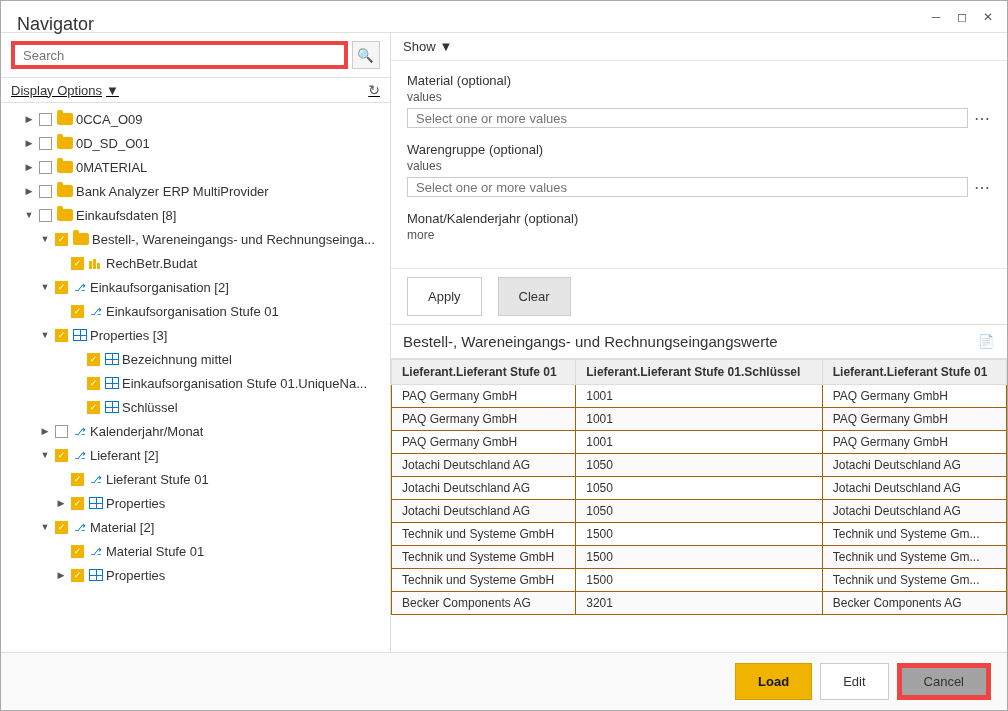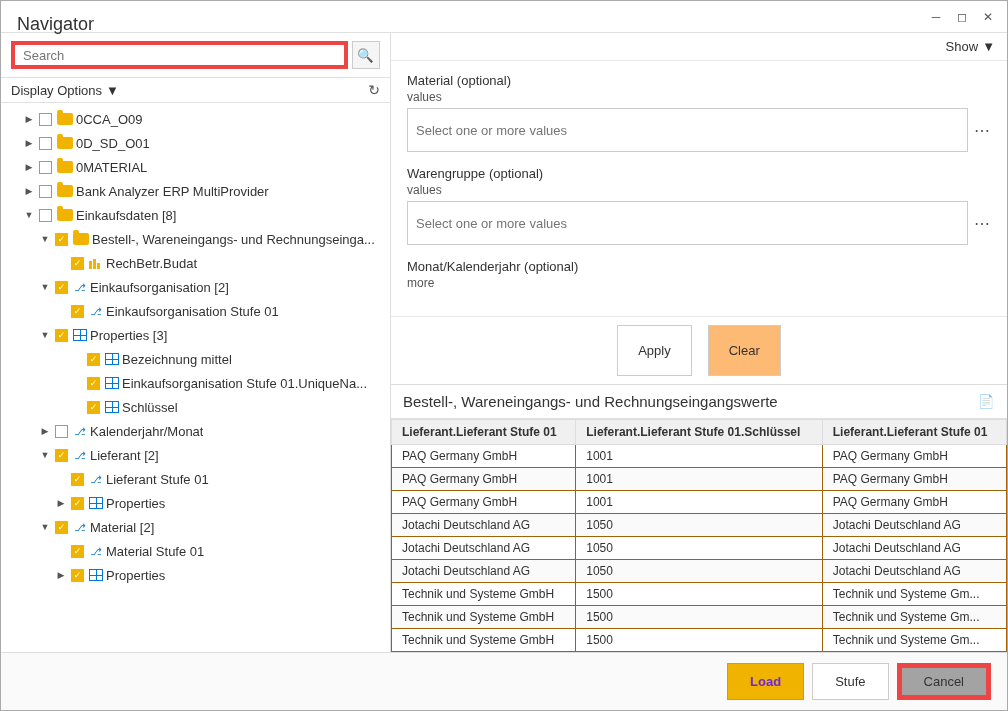--- a/index.html
+++ b/index.html
@@ -14,21 +14,21 @@
     
     .main-content { display: flex; flex: 1; overflow: hidden; }
     
     
     .left-panel { width: 390px; border-right: 1px solid #ddd; display: flex; flex-direction: column; flex-shrink: 0; }
     
     .search-bar { padding: 8px 10px; border-bottom: 1px solid #e0e0e0; display: flex; align-items: center; gap: 4px; }
     .search-input { flex: 1; height: 28px; border: 4px solid #ef4444; padding: 2px 8px; font-size: 13px; outline: none; }
     .search-icon-btn { width: 28px; height: 28px; border: 1px solid #ccc; background: #f5f5f5; cursor: pointer; display: flex; align-items: center; justify-content: center; }
     
-    .display-options-bar { padding: 4px 10px; border-bottom: 1px solid #e0e0e0; display: flex; align-items: center; justify-content: space-between; }
+    .display-options-bar { padding: 4px 10px; border-bottom: 1px solid #e0e0e0; display: flex; align-items: center; justify-content: space-between; text-decoration: underline; }
     .display-options-btn { display: flex; align-items: center; gap: 4px; cursor: pointer; color: #333; font-size: 13px; background: none; border: none; }
     .refresh-btn { background: none; border: none; cursor: pointer; color: #555; font-size: 14px; }
     
     .tree-container { flex: 1; overflow-y: auto; overflow-x: hidden; padding: 4px 0; position: relative; }
     .tree-container::-webkit-scrollbar { width: 8px; }
     .tree-container::-webkit-scrollbar-thumb { background: #c0c0c0; }
     
     .tree-item { display: flex; align-items: center; height: 24px; padding-right: 4px; cursor: pointer; white-space: nowrap; overflow: hidden; text-overflow: ellipsis; }
     
     .tree-expander { width: 16px; height: 16px; display: flex; align-items: center; justify-content: center; font-size: 9px; color: #555; flex-shrink: 0; cursor: pointer; }
@@ -45,56 +45,56 @@
     
     .item-label { font-size: 13px; color: #333; overflow: hidden; text-overflow: ellipsis; }
     .indent-1 { padding-left: 20px; }
     .indent-2 { padding-left: 36px; }
     .indent-3 { padding-left: 52px; }
     .indent-4 { padding-left: 68px; }
     
     
     .right-panel { flex: 1; display: flex; flex-direction: column; overflow: hidden; }
     
-    .show-bar { padding: 6px 12px; display: flex; justify-content: flex-end; align-items: center; border-bottom: 1px solid #e8e8e8; }
+    .show-bar { padding: 6px 12px; display: flex; align-items: center; border-bottom: 1px solid #e8e8e8; }
     .show-btn { background: none; border: none; cursor: pointer; color: #333; font-size: 13px; display: flex; align-items: center; gap: 4px; }
     
     .filter-section { padding: 12px 16px; border-bottom: 1px solid #e8e8e8; overflow-y: auto; max-height: 290px; }
     .filter-section::-webkit-scrollbar { width: 8px; }
     .filter-section::-webkit-scrollbar-thumb { background: #c0c0c0; }
     
     .filter-group { margin-bottom: 14px; }
     .filter-label { font-size: 13px; color: #333; font-weight: 400; margin-bottom: 2px; }
     .filter-sublabel { font-size: 12px; color: #555; margin-bottom: 4px; }
     .filter-input-row { display: flex; align-items: center; gap: 6px; }
-    .filter-input { flex: 1; height: 44px; border: 1px solid #ccc; padding: 2px 8px; font-size: 13px; color: #888; }
+    .filter-input { flex: 1; height: 20px; border: 1px solid #ccc; padding: 2px 8px; font-size: 13px; color: #888; }
     .filter-more-btn { background: none; border: none; cursor: pointer; font-size: 16px; color: #555; letter-spacing: 1px; }
     
-    .filter-actions { display: flex; justify-content: center; gap: 16px; padding: 8px 16px; }
+    .filter-actions { display: flex; justify-content: flex-start; gap: 16px; padding: 8px 16px; }
     .btn-apply { padding: 5px 20px; background: #fff; border: 1px solid #ccc; cursor: pointer; font-size: 13px; color: #333; }
-    .btn-clear { padding: 17px 20px; background: #fdba74; border: 1px solid #ccc; cursor: pointer; font-size: 13px; color: #333; }
+    .btn-clear { padding: 11px 20px; background: #e5e5e5; border: 1px solid #ccc; cursor: pointer; font-size: 13px; color: #333; }
     
     
     .preview-section { flex: 1; display: flex; flex-direction: column; overflow: hidden; border-top: 1px solid #ddd; }
     .preview-header { padding: 8px 12px; display: flex; align-items: center; justify-content: space-between; border-bottom: 1px solid #e0e0e0; }
     .preview-title { font-size: 15px; font-weight: 400; color: #333; }
     .preview-icon-btn { background: none; border: none; cursor: pointer; color: #555; }
     
     .data-table-container { flex: 1; overflow: auto; }
     .data-table-container::-webkit-scrollbar { width: 8px; height: 8px; }
     .data-table-container::-webkit-scrollbar-thumb { background: #c0c0c0; }
     
     .data-table { border-collapse: collapse; width: 100%; }
     .data-table th { background: #f0f0f0; border: 1px solid #ddd; padding: 5px 10px; font-size: 12px; font-weight: 600; text-align: left; white-space: nowrap; color: #333; position: sticky; top: 0; z-index: 1; }
     .data-table td { border: 1px solid #a16207; padding: 4px 10px; font-size: 12px; color: #333; white-space: nowrap; background: #fff; }
     .data-table tr:nth-child(even) td { background: #fafafa; }
     
     
     .footer { padding: 10px 16px; border-top: 1px solid #ddd; display: flex; justify-content: flex-end; gap: 8px; background: #fafafa; flex-shrink: 0; }
-    .btn-load { padding: 2px 22px; background: #f0b400; border: 1px solid #d4a000; cursor: pointer; font-size: 13px; color: #6d28d9; font-weight: 600; }
+    .btn-load { padding: 2px 22px; background: #f0b400; border: 1px solid #d4a000; cursor: pointer; font-size: 13px; color: #0f172a; font-weight: 600; }
     .btn-edit { padding: 6px 22px; background: #fff; border: 1px solid #ccc; cursor: pointer; font-size: 13px; color: #333; }
     .btn-cancel { padding: 6px 22px; background: #a3a3a3; border: 5px solid #ef4444; cursor: pointer; font-size: 13px; color: #333; }
   </style>
 </head>
 <body>
 
 <div class="window">
 
   <div class="titlebar">
     <span class="titlebar-title">Navigator</span>
@@ -390,16 +390,16 @@
                 </tr>
               </tbody>
           </table>
         </div>
       </div>
     </div>
   </div>
 
   <div class="footer">
     <button class="btn-load">Load</button>
-    <button class="btn-edit">Stufe</button>
+    <button class="btn-edit">Edit</button>
     <button class="btn-cancel">Cancel</button>
   </div>
 </div>
 
 </body></html>

